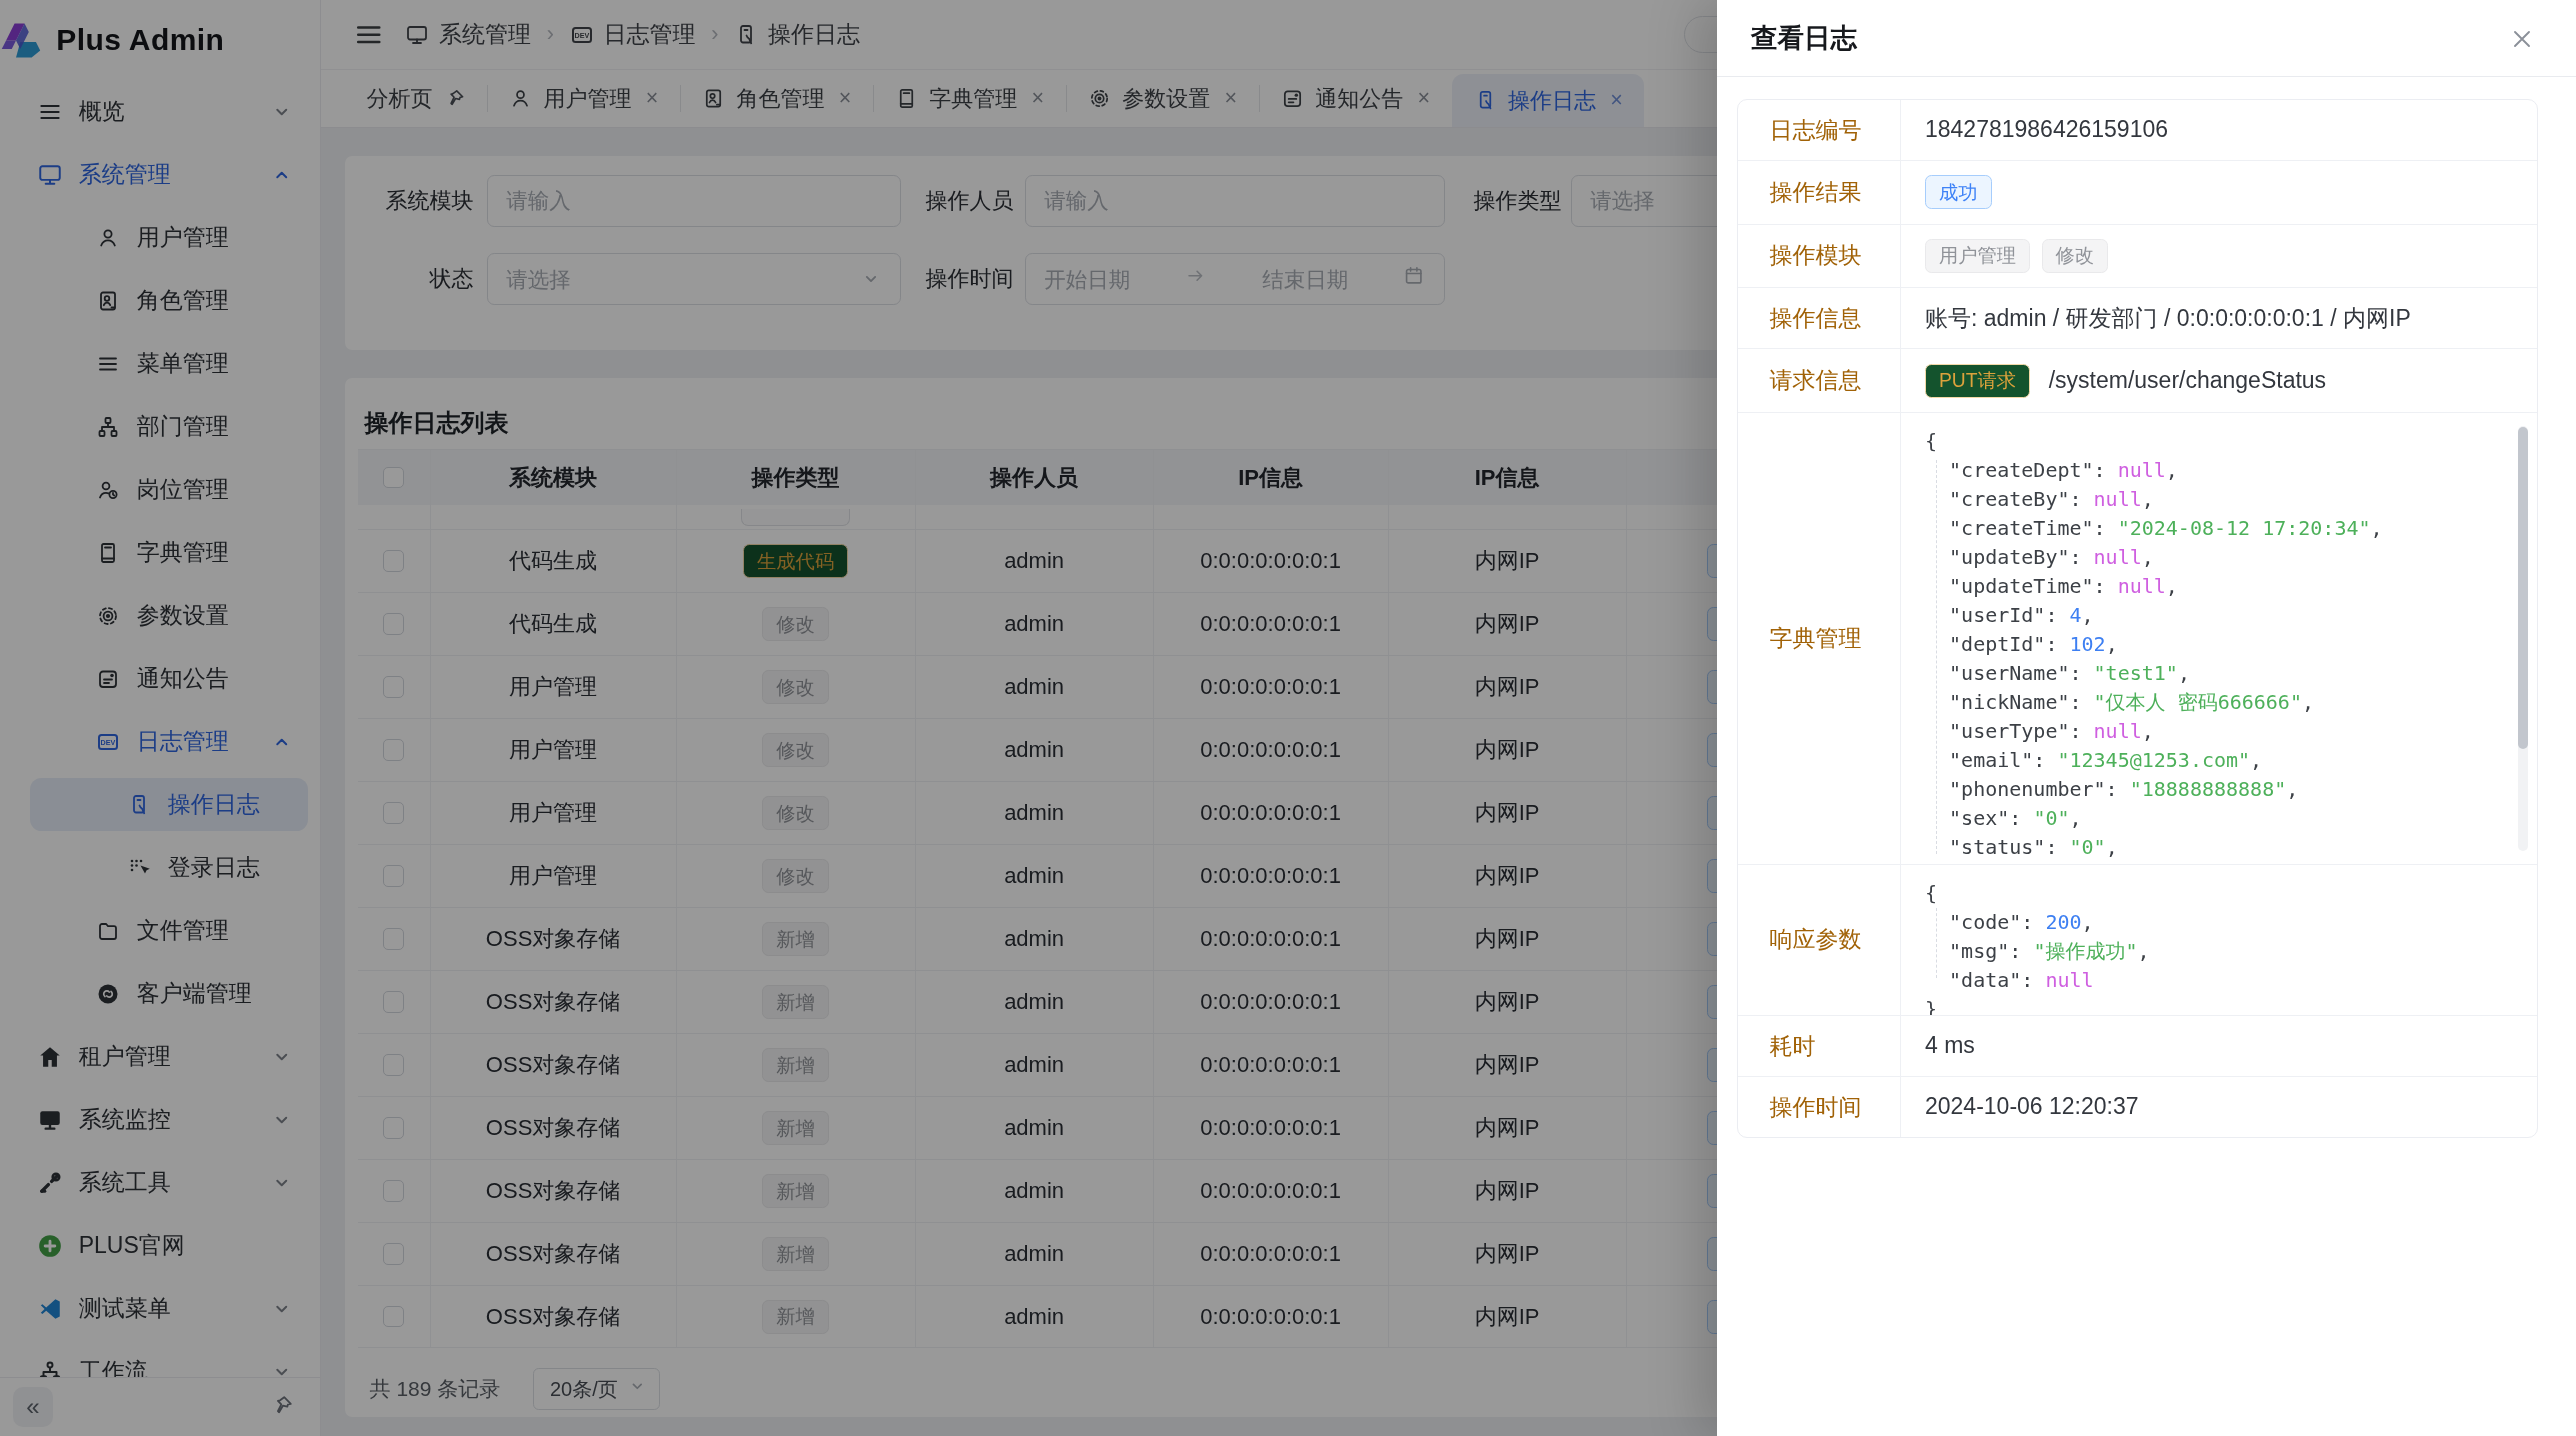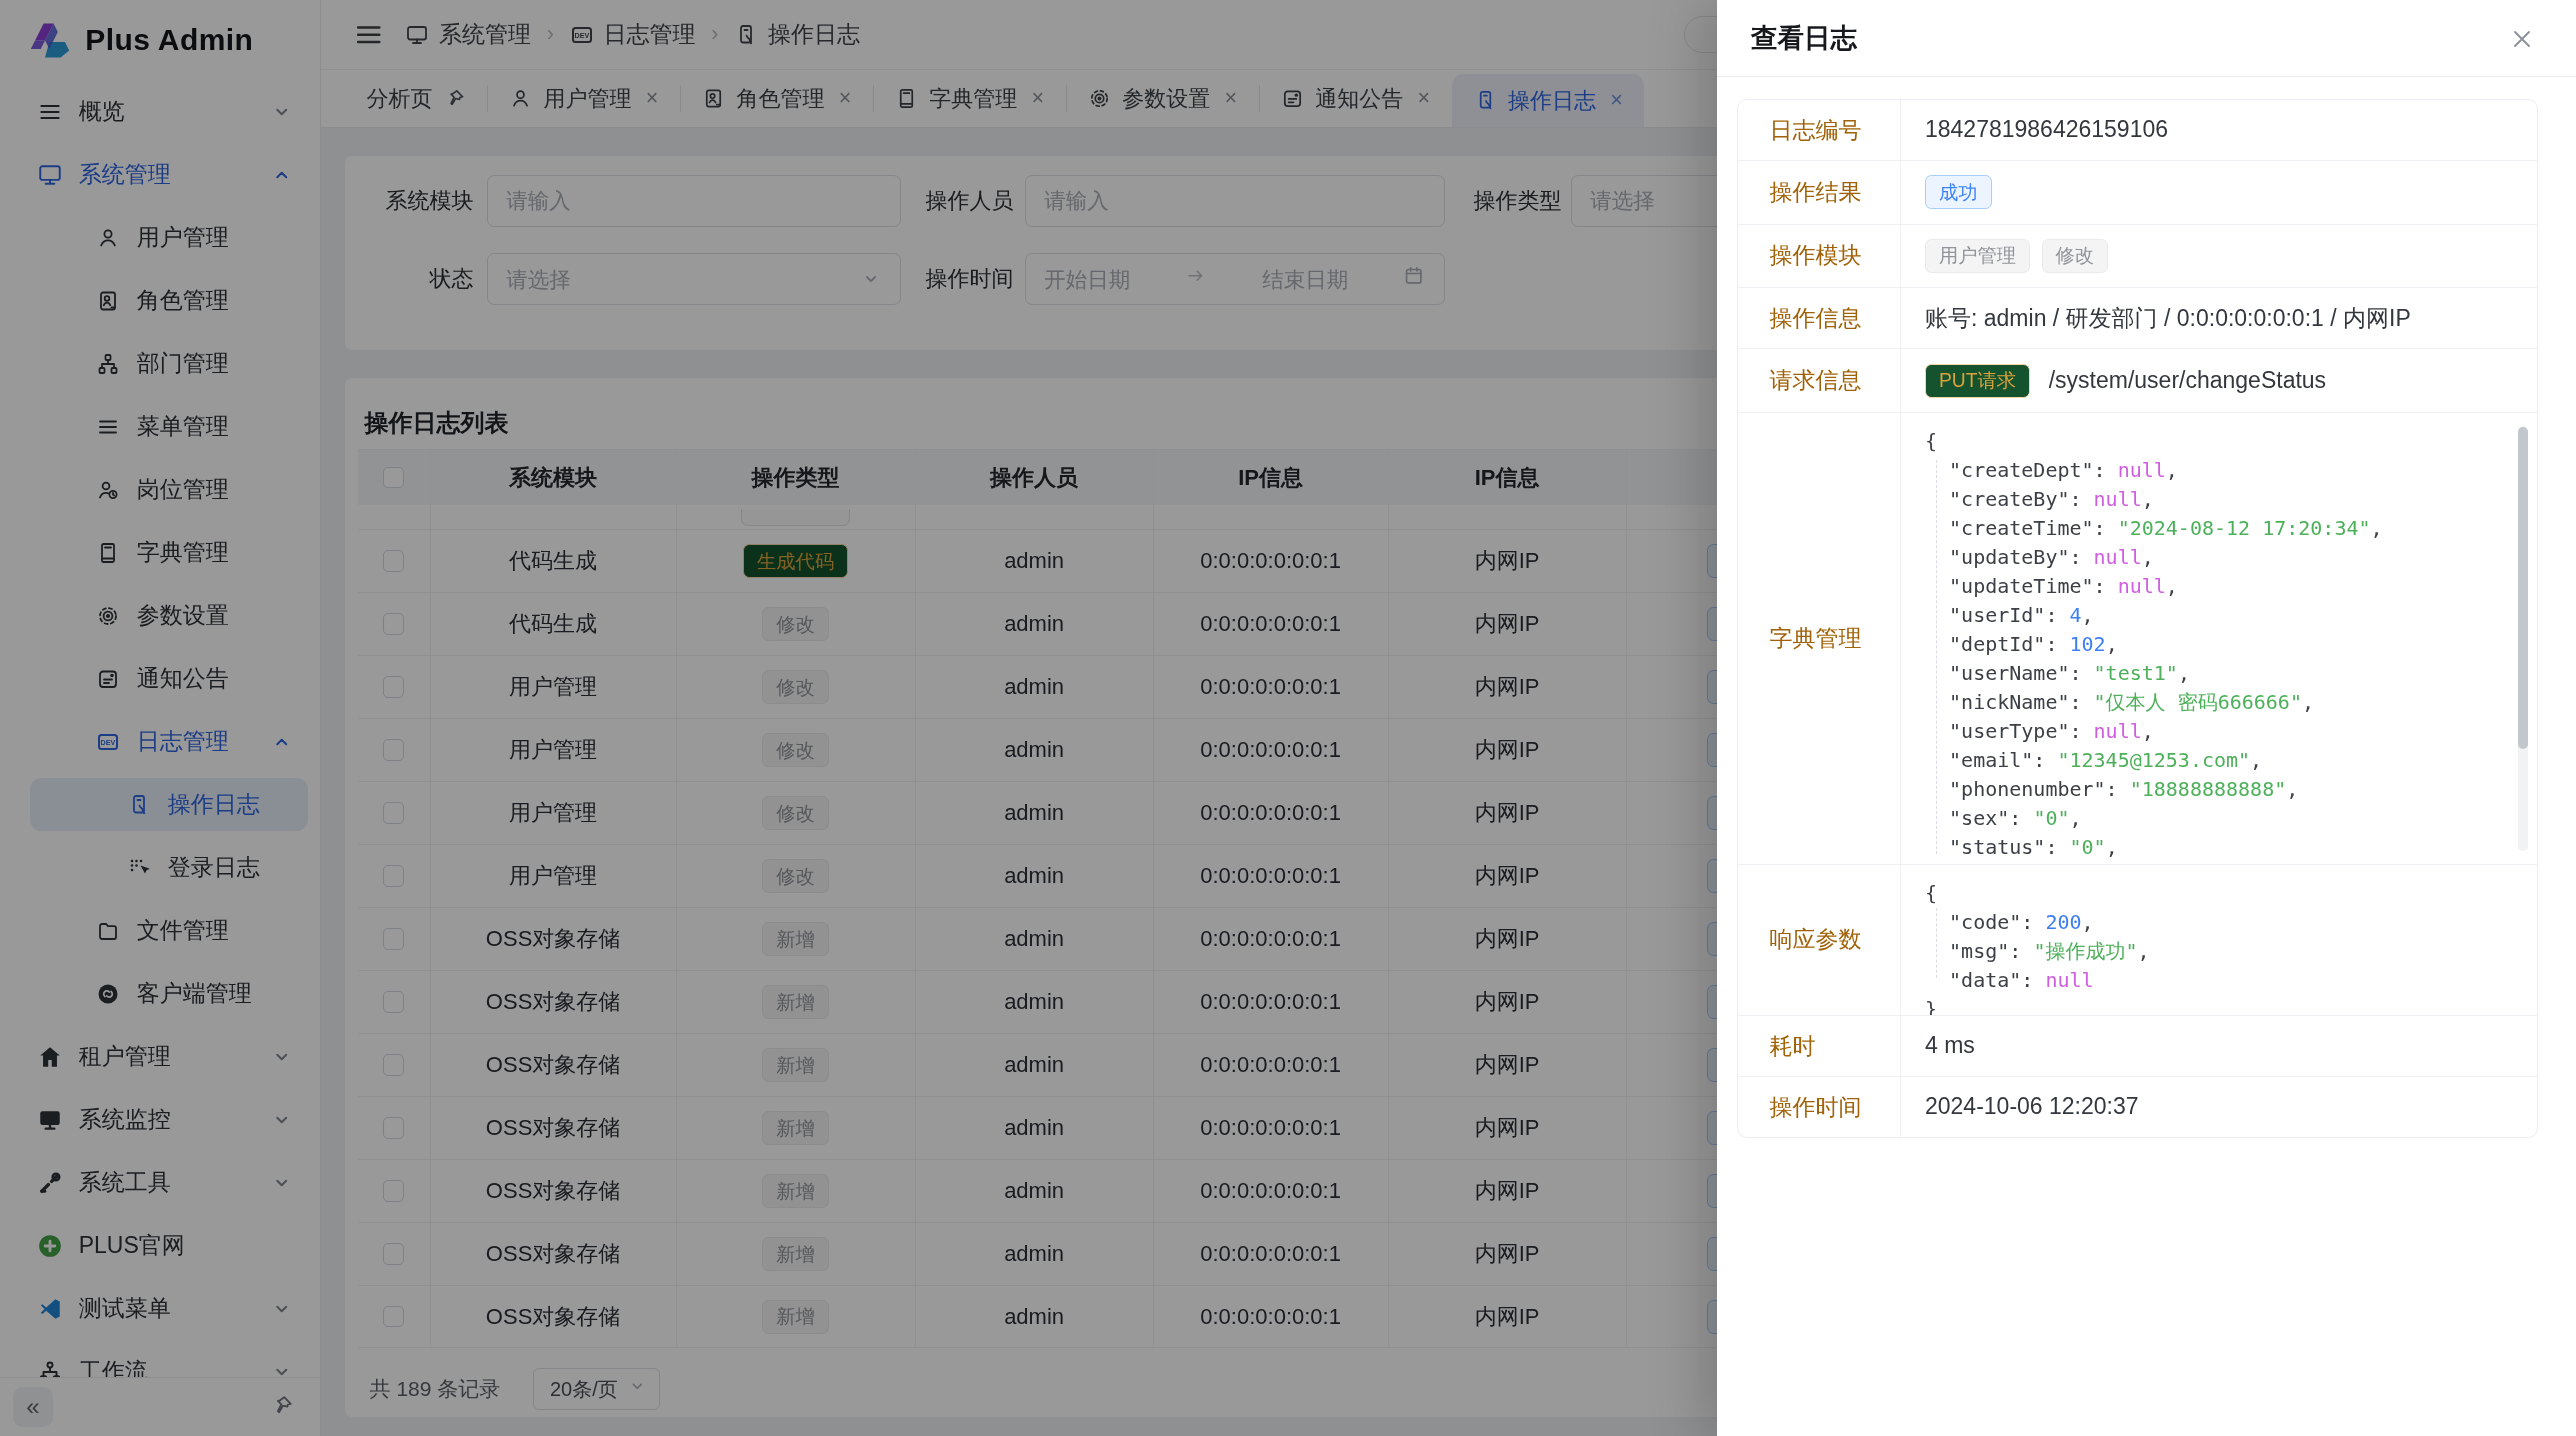--- a/index.html
+++ b/index.html
@@ -1,21 +1,21 @@
 <!DOCTYPE html>
 <html style="font-size:11.4px"><head>
 <meta charset="utf-8">
 <style>
   * { margin:0; padding:0; box-sizing:border-box; }
   html,body { width:2576px; height:1437px; font-family:"Liberation Sans",sans-serif; background:#eef0f4; overflow:hidden; }
   #app { position:relative; width:2576px; height:1437px; }
 
   
   .sidebar { position:absolute; left:0; top:0; width:321px; height:1437px; background:#fff; border-right:0.7px solid #ececf0; z-index:10; }
-  .logo { position:absolute; left:0; top:0; height:80px; display:flex; align-items:center; padding-left:29px; gap:14.3px; }
+  .logo { position:absolute; left:0; top:0; height:80px; display:flex; align-items:center; gap:14.3px; }
   .logo-mark { width:42px; height:37px; }
   .logo-title { font-size:30px; font-weight:700; color:#15171b; letter-spacing:0.4px; }
   .menu { position:absolute; left:0; top:80px; width:321px; height:1297px; overflow:hidden; }
   .menu-item { position:relative; height:63px; display:flex; align-items:center; gap:15.7px; font-size:23px; color:#2e3238; cursor:pointer; }
   .menu-item.lvl1 { padding-left:36px; }
   .menu-item.lvl2 { padding-left:94px; }
   .menu-item.lvl3 { padding-left:125px; }
   .menu-item .mi-icon { width:27px; height:27px; display:flex; align-items:center; justify-content:center; flex:0 0 auto; }
   .menu-item .mi-icon svg { width:26px; height:26px; }
   .menu-item.lvl2 .mi-icon svg, .menu-item.lvl3 .mi-icon svg { width:24px; height:24px; }
@@ -168,35 +168,35 @@
               <circle cx="11" cy="9.5" r="2.3"></circle>
               <path d="M7.8 16.2c.7-1.7 1.9-2.5 3.2-2.5s2.5.8 3.2 2.5"></path>
               <path d="M15.5 18.5h3"></path>
             </svg>
           </span>
           <span>角色管理</span>
         </div>
         <div class="menu-item lvl2">
           <span class="mi-icon" style="display: flex;">
             <svg viewBox="0 0 24 24" fill="none" stroke="currentColor" stroke-width="1.8" stroke-linecap="round" stroke-linejoin="round">
+              <path d="M4 6.5h16M4 12h16M4 17.5h16"></path>
+            </svg>
+          </span>
+          <span>菜单管理</span>
+        </div>
+        <div class="menu-item lvl2">
+          <span class="mi-icon" style="display: flex;">
+            <svg viewBox="0 0 24 24" fill="none" stroke="currentColor" stroke-width="1.8" stroke-linecap="round" stroke-linejoin="round">
               <rect x="9.5" y="3" width="5" height="5" rx="1"></rect>
               <path d="M12 8v4M12 12H6v4M12 12h6v4"></path>
               <rect x="3.5" y="16" width="5" height="5" rx="1"></rect>
               <rect x="15.5" y="16" width="5" height="5" rx="1"></rect>
             </svg>
           </span>
           <span>部门管理</span>
-        </div>
-        <div class="menu-item lvl2">
-          <span class="mi-icon" style="display: flex;">
-            <svg viewBox="0 0 24 24" fill="none" stroke="currentColor" stroke-width="1.8" stroke-linecap="round" stroke-linejoin="round">
-              <path d="M4 6.5h16M4 12h16M4 17.5h16"></path>
-            </svg>
-          </span>
-          <span>菜单管理</span>
         </div>
         <div class="menu-item lvl2">
           <span class="mi-icon" style="display: flex;">
             <svg viewBox="0 0 24 24" fill="none" stroke="currentColor" stroke-width="1.8" stroke-linecap="round" stroke-linejoin="round">
               <circle cx="10" cy="8" r="3.4"></circle>
               <path d="M4 19.5c1-3.1 3.5-4.7 6-4.7.9 0 1.8.2 2.6.6"></path>
               <circle cx="17" cy="16.5" r="3.6"></circle>
               <path d="M17 14.8v1.7l1.3 1"></path>
             </svg>
           </span>

